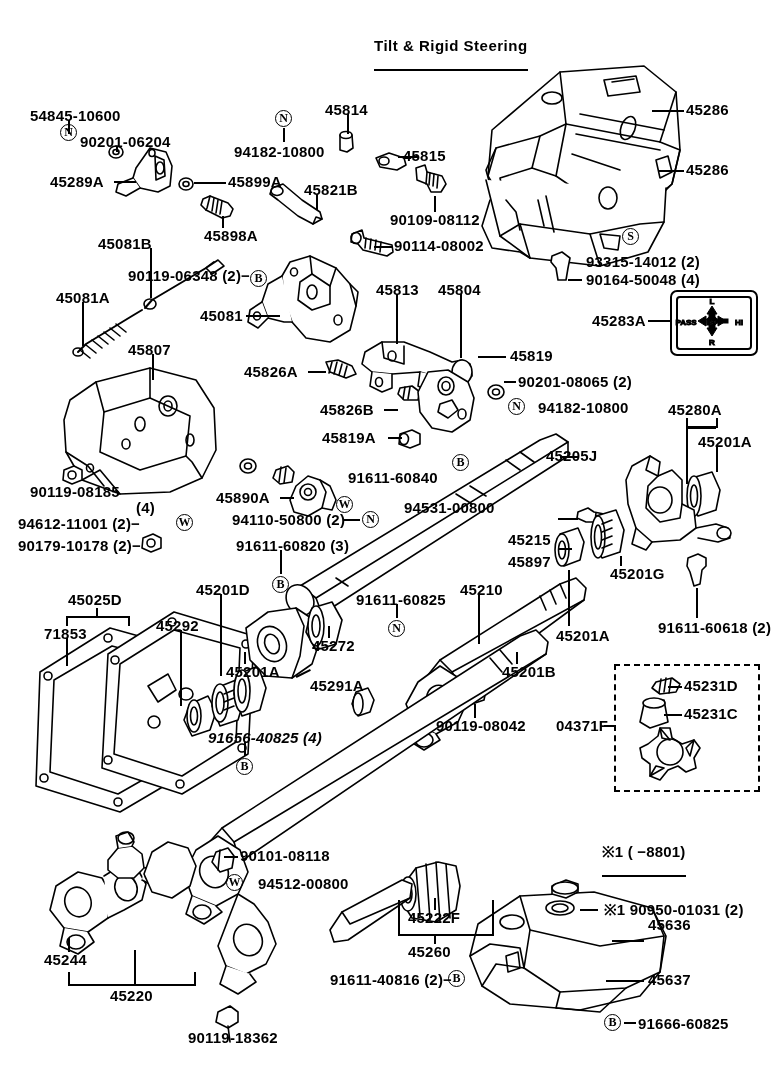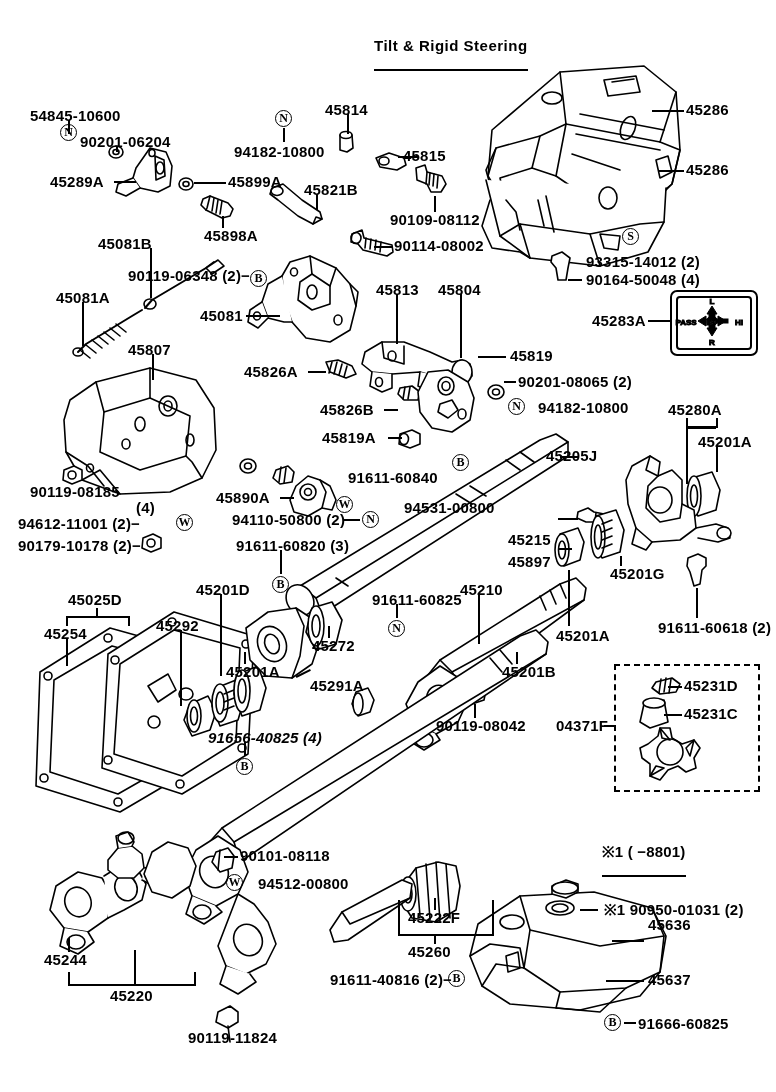--- a/index.html
+++ b/index.html
@@ -517,39 +517,39 @@
 
   <div class="lbl" style="left:658px;top:620px;">91611-60618 (2)</div>
   <div class="ln lnv" style="left:696px;top:588px;height:30px;"></div>
 
   <div class="lbl" style="left:68px;top:592px;text-align:right;">45025D</div>
   <div class="ln lnv" style="left:96px;top:608px;height:10px;"></div>
   <div class="ln lnh" style="left:66px;top:616px;width:64px;"></div>
   <div class="ln lnv" style="left:66px;top:616px;height:10px;"></div>
   <div class="ln lnv" style="left:128px;top:616px;height:10px;"></div>
 
-  <div class="lbl" style="left:44px;top:626px;">45254</div>
+  <div class="lbl" style="left:44px;top:626px;">71853</div>
   <div class="ln lnv" style="left:66px;top:638px;height:28px;"></div>
 
   <div class="lbl" style="left:156px;top:618px;">45292</div>
   <div class="ln lnv" style="left:180px;top:630px;height:76px;"></div>
 
   <div class="lbl" style="left:196px;top:582px;">45201D</div>
   <div class="ln lnv" style="left:220px;top:594px;height:82px;"></div>
 
   <div class="lbl" style="left:226px;top:664px;">45201A</div>
   <div class="ln lnv" style="left:244px;top:652px;height:12px;"></div>
 
   <div class="lbl" style="left:312px;top:638px;">45272</div>
   <div class="ln lnv" style="left:328px;top:626px;height:12px;"></div>
 
   <div class="lbl" style="left:310px;top:678px;">45291A</div>
   <div class="ln lnh" style="left:296px;top:676px;width:16px;transform:rotate(-26deg);transform-origin:left center;"></div>
 
-  <div class="lbl" style="left:372px;top:592px;">91611-60825</div>
+  <div class="lbl" style="left:356px;top:592px;">91611-60825</div>
   <div class="ln lnv" style="left:396px;top:604px;height:14px;"></div>
   <div class="circ" style="left:388px;top:620px;">N</div>
 
   <div class="lbl" style="left:208px;top:730px;font-style:italic;">91656-40825 (4)</div>
   <div class="ln lnv" style="left:244px;top:742px;height:14px;"></div>
   <div class="circ" style="left:236px;top:758px;">B</div>
 
   <div class="lbl" style="left:460px;top:582px;">45210</div>
   <div class="ln lnv" style="left:478px;top:594px;height:50px;"></div>
 
@@ -577,21 +577,21 @@
 
   <div class="lbl" style="left:44px;top:952px;">45244</div>
   <div class="ln lnv" style="left:68px;top:938px;height:14px;"></div>
 
   <div class="lbl" style="left:110px;top:988px;">45220</div>
   <div class="ln lnv" style="left:134px;top:950px;height:36px;"></div>
   <div class="ln lnh" style="left:68px;top:984px;width:128px;"></div>
   <div class="ln lnv" style="left:68px;top:972px;height:12px;"></div>
   <div class="ln lnv" style="left:194px;top:972px;height:12px;"></div>
 
-  <div class="lbl" style="left:188px;top:1030px;">90119-11824</div>
+  <div class="lbl" style="left:188px;top:1030px;">90119-18362</div>
 
   <div class="lbl" style="left:408px;top:910px;">45222F</div>
   <div class="ln lnv" style="left:434px;top:898px;height:12px;"></div>
   <div class="ln lnh" style="left:398px;top:934px;width:96px;"></div>
   <div class="ln lnv" style="left:398px;top:900px;height:34px;"></div>
   <div class="ln lnv" style="left:492px;top:900px;height:34px;"></div>
   <div class="ln lnv" style="left:434px;top:934px;height:10px;"></div>
   <div class="lbl" style="left:408px;top:944px;">45260</div>
 
   <div class="lbl" style="left:330px;top:972px;text-align:center;">91611-40816 (2)−</div>

